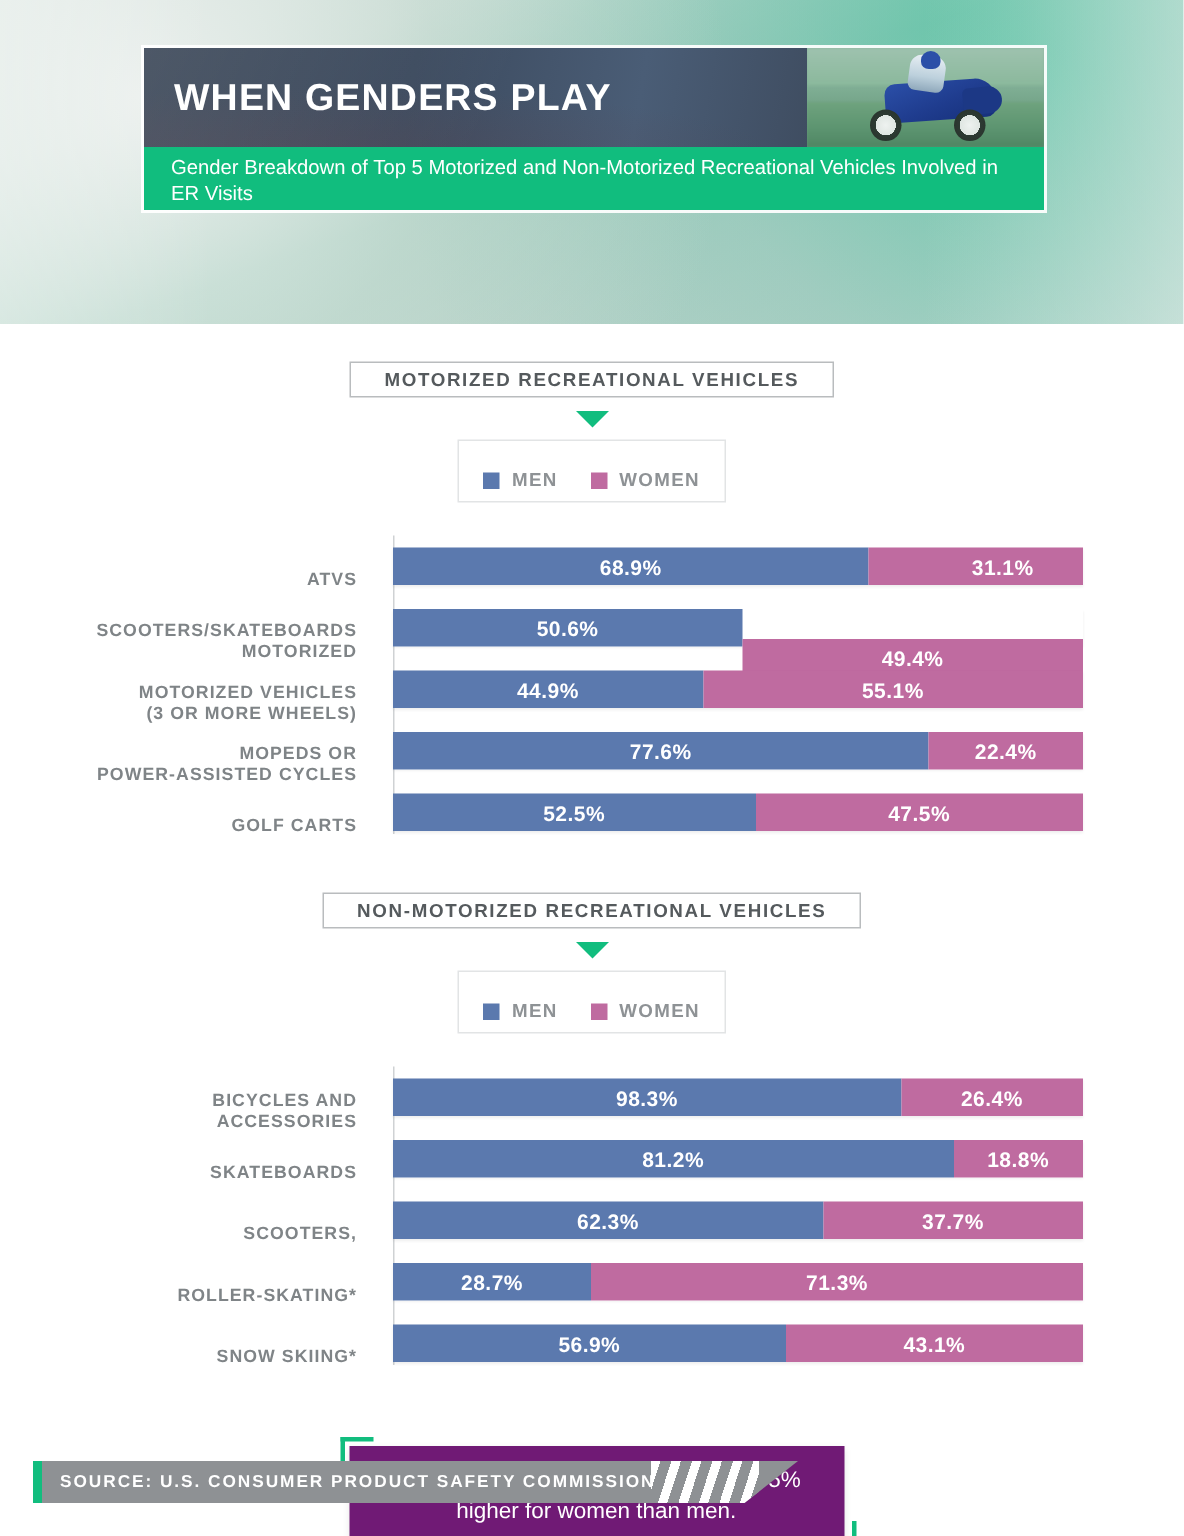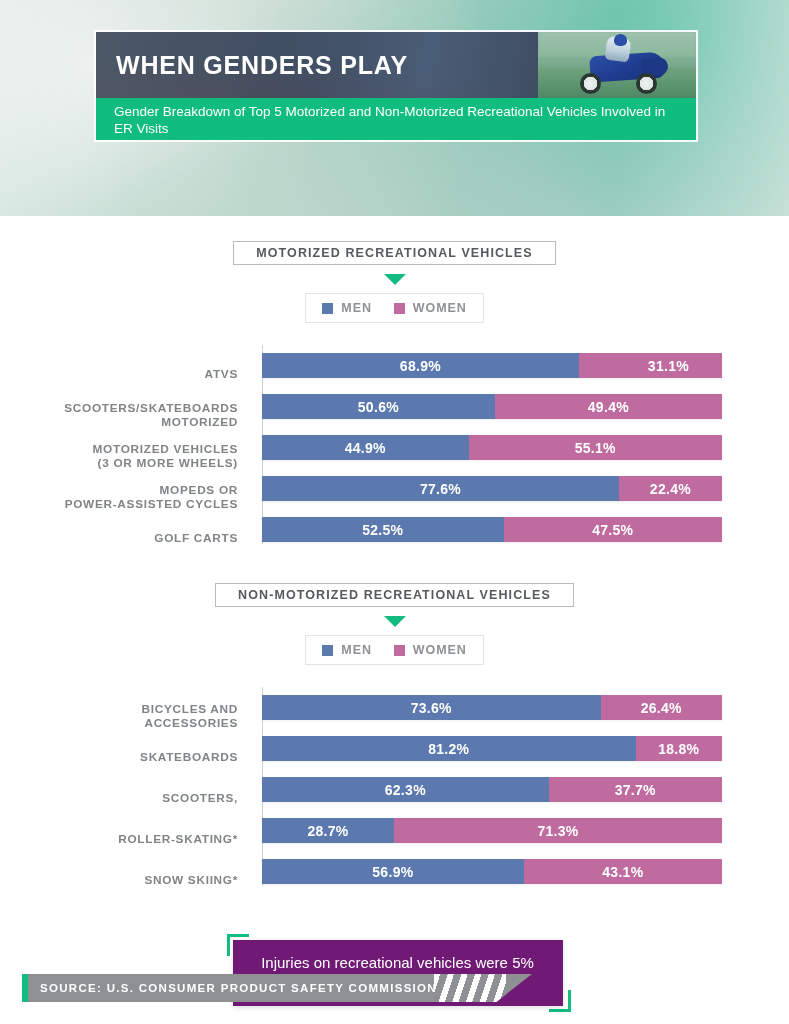--- a/index.html
+++ b/index.html
@@ -157,21 +157,21 @@
   .legend {
     margin: 8px auto 0;
     border: 1px solid #e2e4e5;
     background: #ffffff;
     width: fit-content;
     padding: 7px 16px;
     display: flex;
     gap: 22px;
     align-items: center;
   }
-  .legend-item { display: flex; align-items: center; gap: 8px; }
+  .legend-item { display: flex; align-items: center; gap: 8px; margin-top: 12px; }
   .legend-swatch { width: 11px; height: 11px; display: inline-block; }
   .legend-swatch.men { background: #5b79ae; }
   .legend-swatch.women { background: #bf6ba0; }
   .legend-label {
     color: #8e9295;
     font-size: 12.5px;
     font-weight: bold;
     letter-spacing: 0.9px;
   }
 
@@ -349,21 +349,21 @@
             <div class="seg women" style="width: 31.1%; padding-left: 36px;">31.1%</div>
           </div>
         </div>
         <div class="row">
           <div class="row-label">
             <div>SCOOTERS/SKATEBOARDS</div>
             <div>MOTORIZED</div>
           </div>
           <div class="bar-wrap">
             <div class="seg men" style="width: 50.6%;">50.6%</div>
-            <div class="seg women" style="width: 49.4%;">49.4%</div>
+            <div class="seg women" style="width: 49.4%; margin-top: 20px;">49.4%</div>
           </div>
         </div>
         <div class="row">
           <div class="row-label">
             <div>MOTORIZED VEHICLES</div>
             <div>(3 OR MORE WHEELS)</div>
           </div>
           <div class="bar-wrap">
             <div class="seg men" style="width: 44.9%;">44.9%</div>
             <div class="seg women" style="width: 55.1%;">55.1%</div>
@@ -405,21 +405,21 @@
       </div>
     </div>
     <div class="chart" id="chart-1">
       <div class="axis-line"></div>
     <div class="row">
           <div class="row-label">
             <div>BICYCLES AND</div>
             <div>ACCESSORIES</div>
           </div>
           <div class="bar-wrap">
-            <div class="seg men" style="width: 73.6%;">73.6%</div>
+            <div class="seg men" style="width: 73.6%;">98.3%</div>
             <div class="seg women" style="width: 26.4%;">26.4%</div>
           </div>
         </div>
         <div class="row">
           <div class="row-label">
             <div>SKATEBOARDS</div>
           </div>
           <div class="bar-wrap">
             <div class="seg men" style="width: 81.2%;">81.2%</div>
             <div class="seg women" style="width: 18.8%;">18.8%</div>

